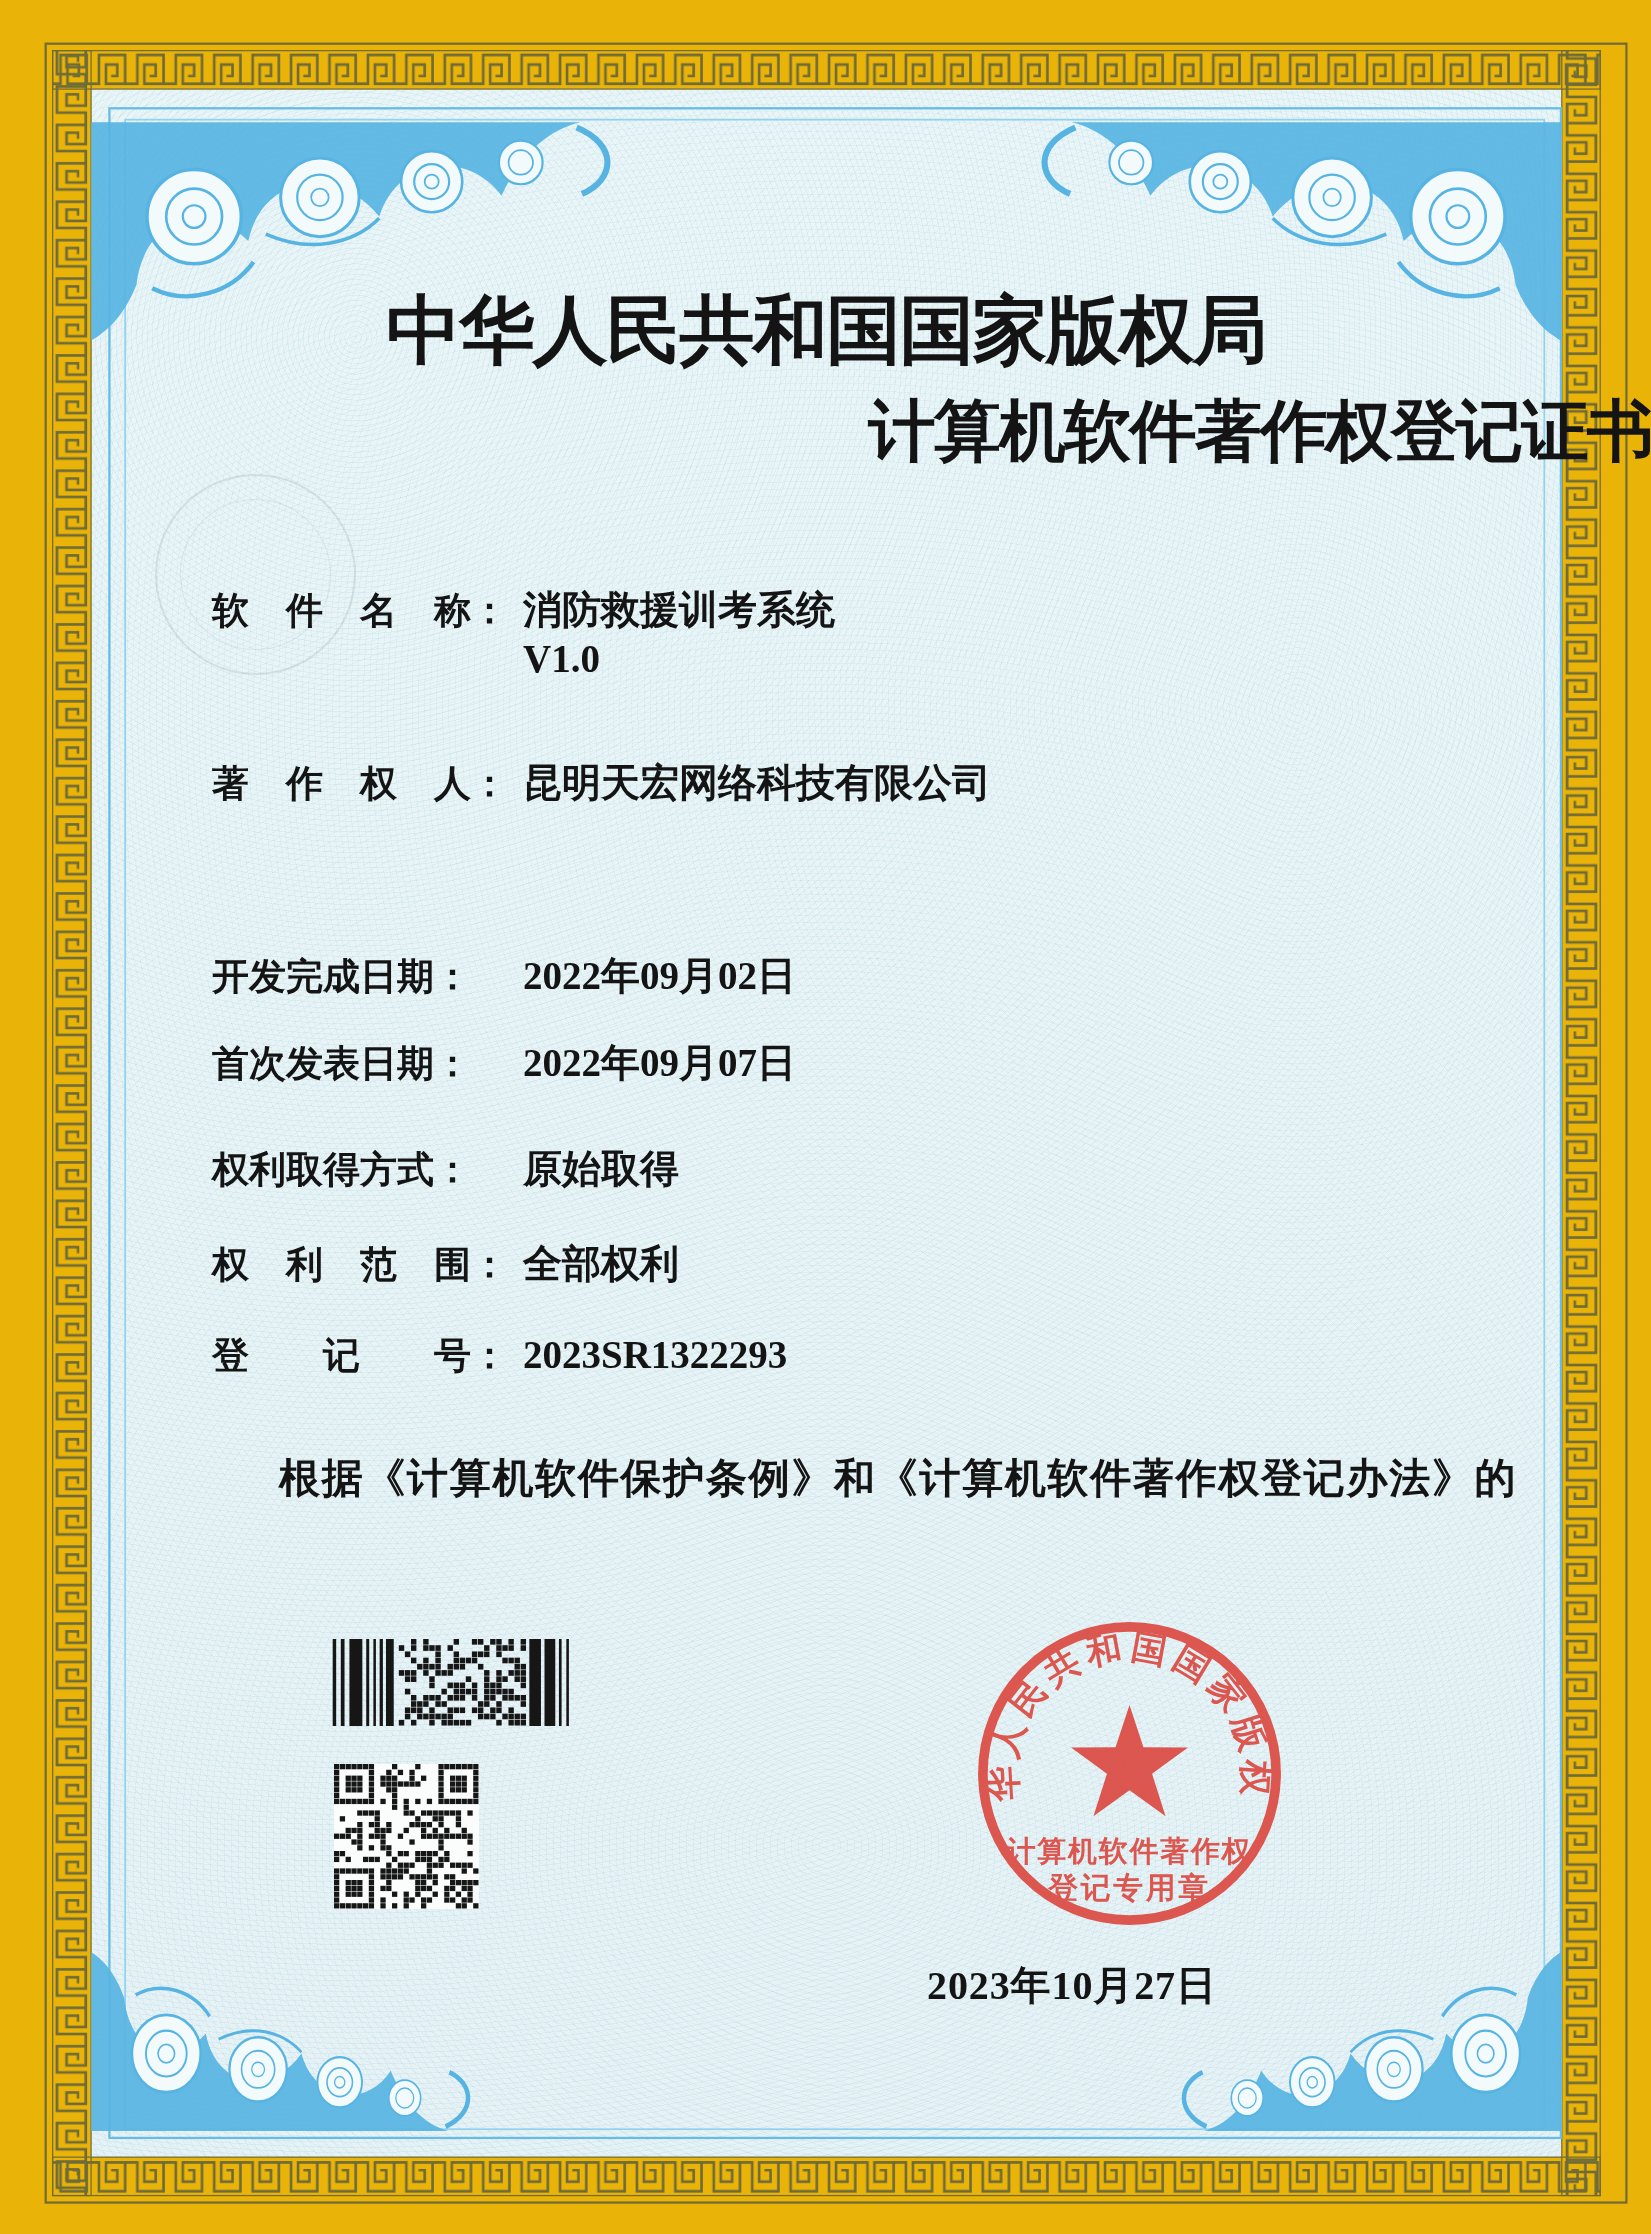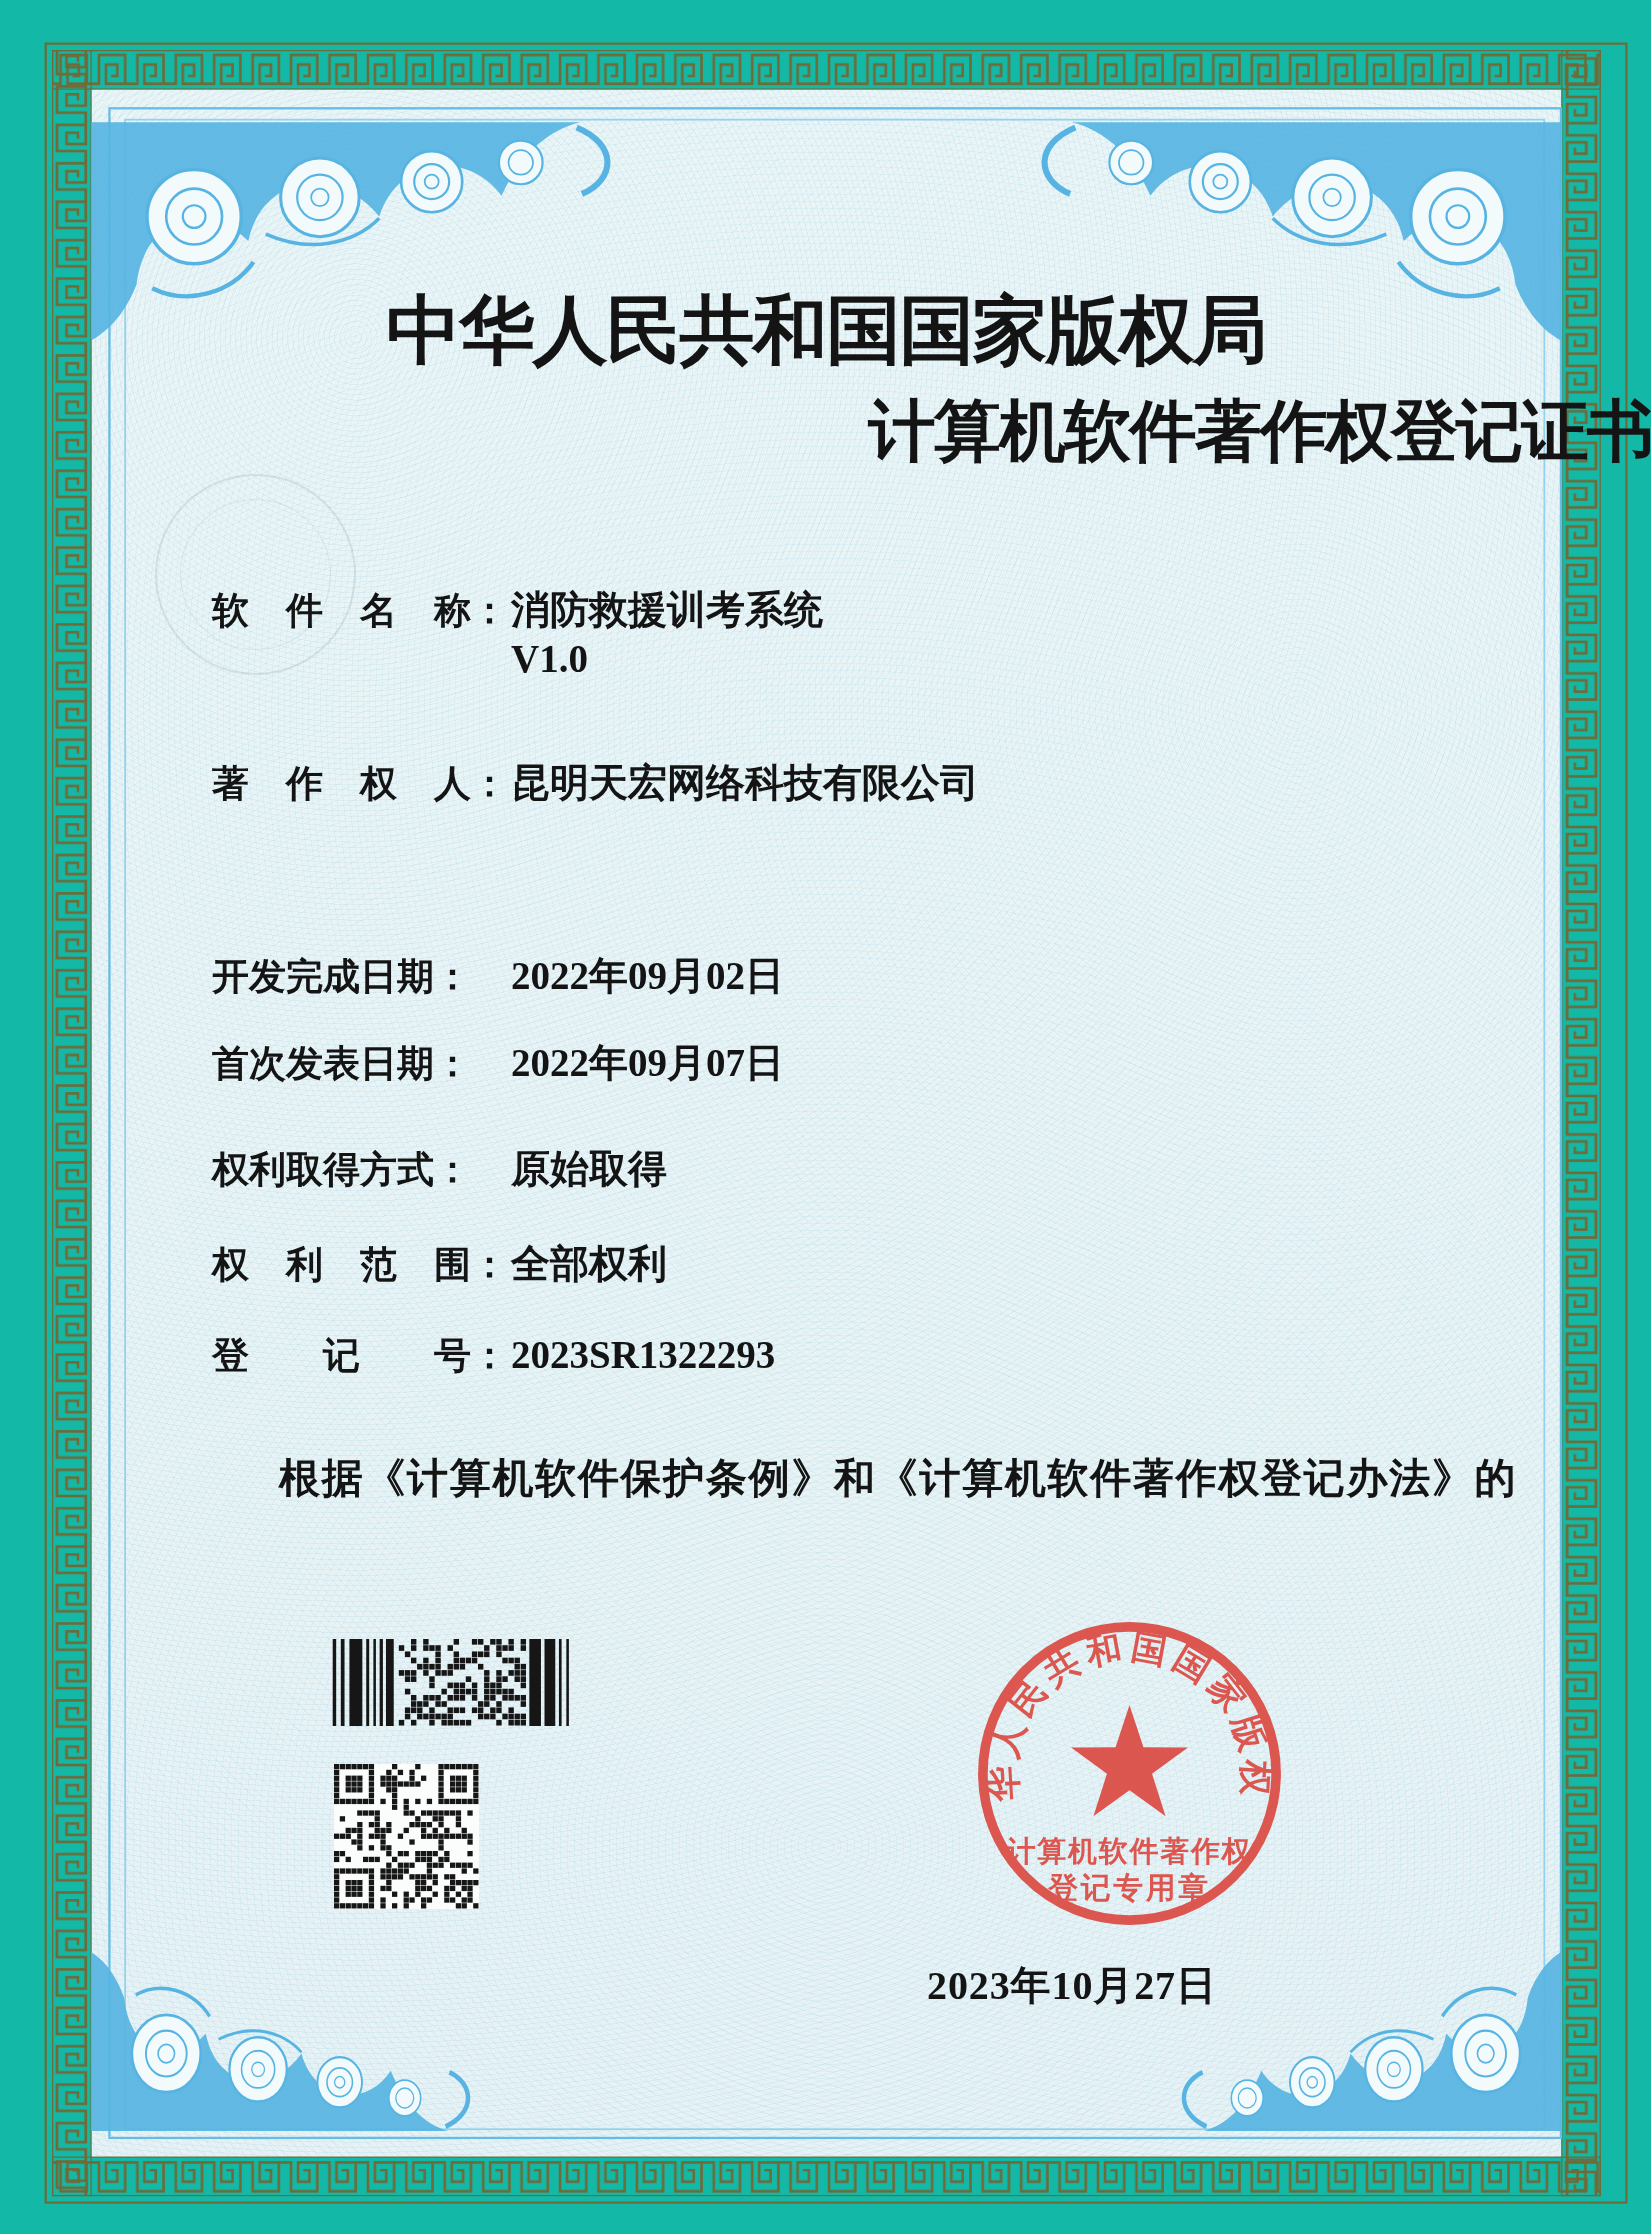--- a/index.html
+++ b/index.html
@@ -1,20 +1,20 @@
 <!DOCTYPE html>
 <html style="font-size:14px"><head>
 <meta charset="utf-8">
 <style>
   html,body{margin:0;padding:0;}
   body{background:#f7fbfb;}
   .page{
     position:relative;
     width:1652px;height:2234px;
-    background:#14b8a6;
+    background:#eab308;
     overflow:hidden;
     font-family:"Liberation Serif","DejaVu Serif",serif;
   }
   .panel{
     position:absolute;
     left:91px;top:89px;width:1471px;height:2068px;
     background:
       repeating-radial-gradient(circle at 18% 12%, rgba(100,175,200,.10) 0 1px, rgba(0,0,0,0) 1px 5.2px),
       repeating-radial-gradient(circle at 82% 30%, rgba(100,175,200,.08) 0 1px, rgba(0,0,0,0) 1px 6.1px),
       repeating-radial-gradient(circle at 50% 85%, rgba(110,185,205,.09) 0 1px, rgba(0,0,0,0) 1px 7px),
@@ -27,21 +27,21 @@
     font-weight:bold;
     white-space:nowrap;
     font-family:"Liberation Serif","DejaVu Serif",serif;
   }
   .title1{left:0;right:0;top:281px;text-align:center;font-size:75px;letter-spacing:-1.7px;}
   .title2{left:0;right:0;top:386px;text-align:right;font-size:67px;letter-spacing:-1.7px;}
   .certline{left:1018px;top:503px;font-size:36px;}
   .certline .gap{display:inline-block;width:30px;}
   .row{font-size:39px;left:212px;}
   .row .lbl{display:inline-block;font-size:37px;min-width:299px;}
-  .row .val{font-size:39px;}
+  .row .val{font-size:39px;margin-left:12px;}
   .para{font-size:41px;letter-spacing:1.7px;margin-top:12px;}
   .datetext{left:927px;top:1958px;font-size:40px;letter-spacing:0.9px;}
   .emboss{
     position:absolute;left:155px;top:474px;width:197px;height:197px;border-radius:50%;
     border:2.6px solid rgba(130,155,165,.22);
     transform:rotate(-8deg);
   }
   .emboss .inner{
     position:absolute;left:23px;top:23px;right:23px;bottom:23px;border-radius:50%;
     border:1.7px solid rgba(130,155,165,.15);

